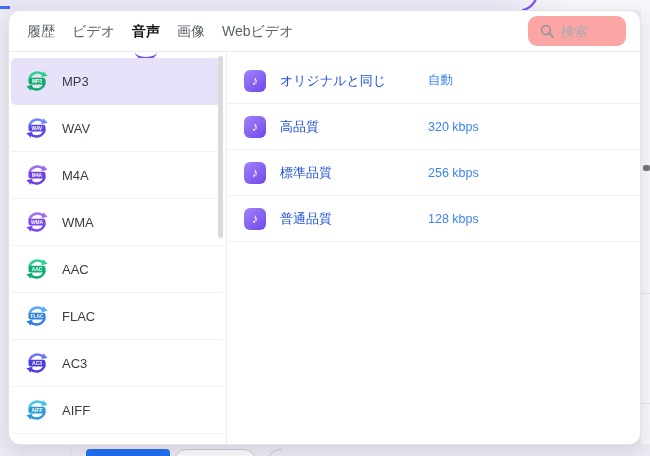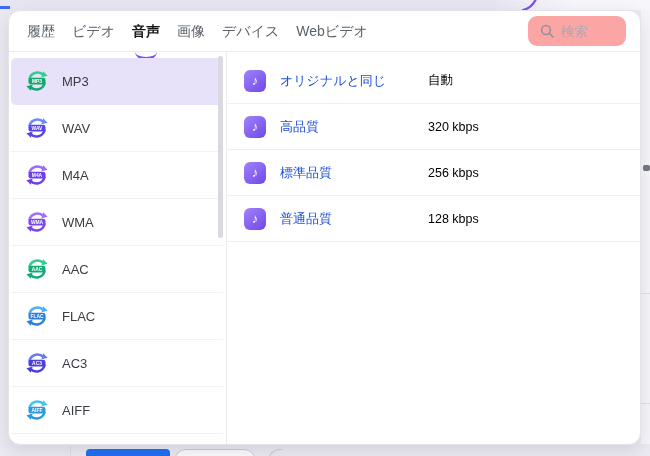--- a/index.html
+++ b/index.html
@@ -65,21 +65,21 @@
   .scroll-thumb { position:absolute; right:3px; top:4px; width:5px; height:182px;
     background:#d9d9de; border-radius:3px; }
 
   .main { flex:1; padding-top:6px; }
   .q-row { height:46px; display:flex; align-items:center; box-sizing:border-box;
     padding-left:17px; border-bottom:1px solid #f0f0f4; cursor:pointer; }
   .q-icon { width:22px; height:22px; border-radius:6px; color:#fff; font-size:13px;
     display:flex; align-items:center; justify-content:center; flex:0 0 auto;
     background:linear-gradient(140deg,var(--q1,#a083fa),var(--q2,#7048e8)); }
   .q-label { margin-left:14px; font-size:13px; color:#1d4ed8; width:148px; }
-  .q-value { font-size:12.5px; color:#000000; }
+  .q-value { font-size:12.5px; color:#3b82f6; }
 </style>
 </head>
 <body>
 
 <div class="bg-top-tint"></div>
 <div class="bg-blue-tick"></div>
 <svg class="bg-purple-arc" width="18" height="10" viewBox="0 0 18 10">
   <path d="M2,10 Q10,8.5 14.5,0" fill="none" stroke="#7a4ff0" stroke-width="2.2" stroke-linecap="round"></path>
 </svg>
 <div class="bg-right-sliver">
@@ -93,21 +93,20 @@
 <div class="bg-btn-edge"></div>
 
 <div class="popup">
 
   <div class="header">
     <div id="tabs-host" style="display:flex;">
         <div class="tab"><span>履歴</span></div>
         <div class="tab"><span>ビデオ</span></div>
         <div class="tab active"><span>音声</span></div>
         <div class="tab"><span>画像</span></div>
-        <div class="tab"><span>デバイス</span></div>
         <div class="tab"><span>Webビデオ</span></div>
       </div>
     <div class="search">
       <svg width="14" height="14" viewBox="0 0 14 14">
         <circle cx="6" cy="6" r="4.4" fill="none" stroke="#8f949c" stroke-width="1.5"></circle>
         <line x1="9.4" y1="9.4" x2="13" y2="13" stroke="#8f949c" stroke-width="1.5" stroke-linecap="round"></line>
       </svg>
       <input type="text" placeholder="検索" style="">
     </div>
   </div>

